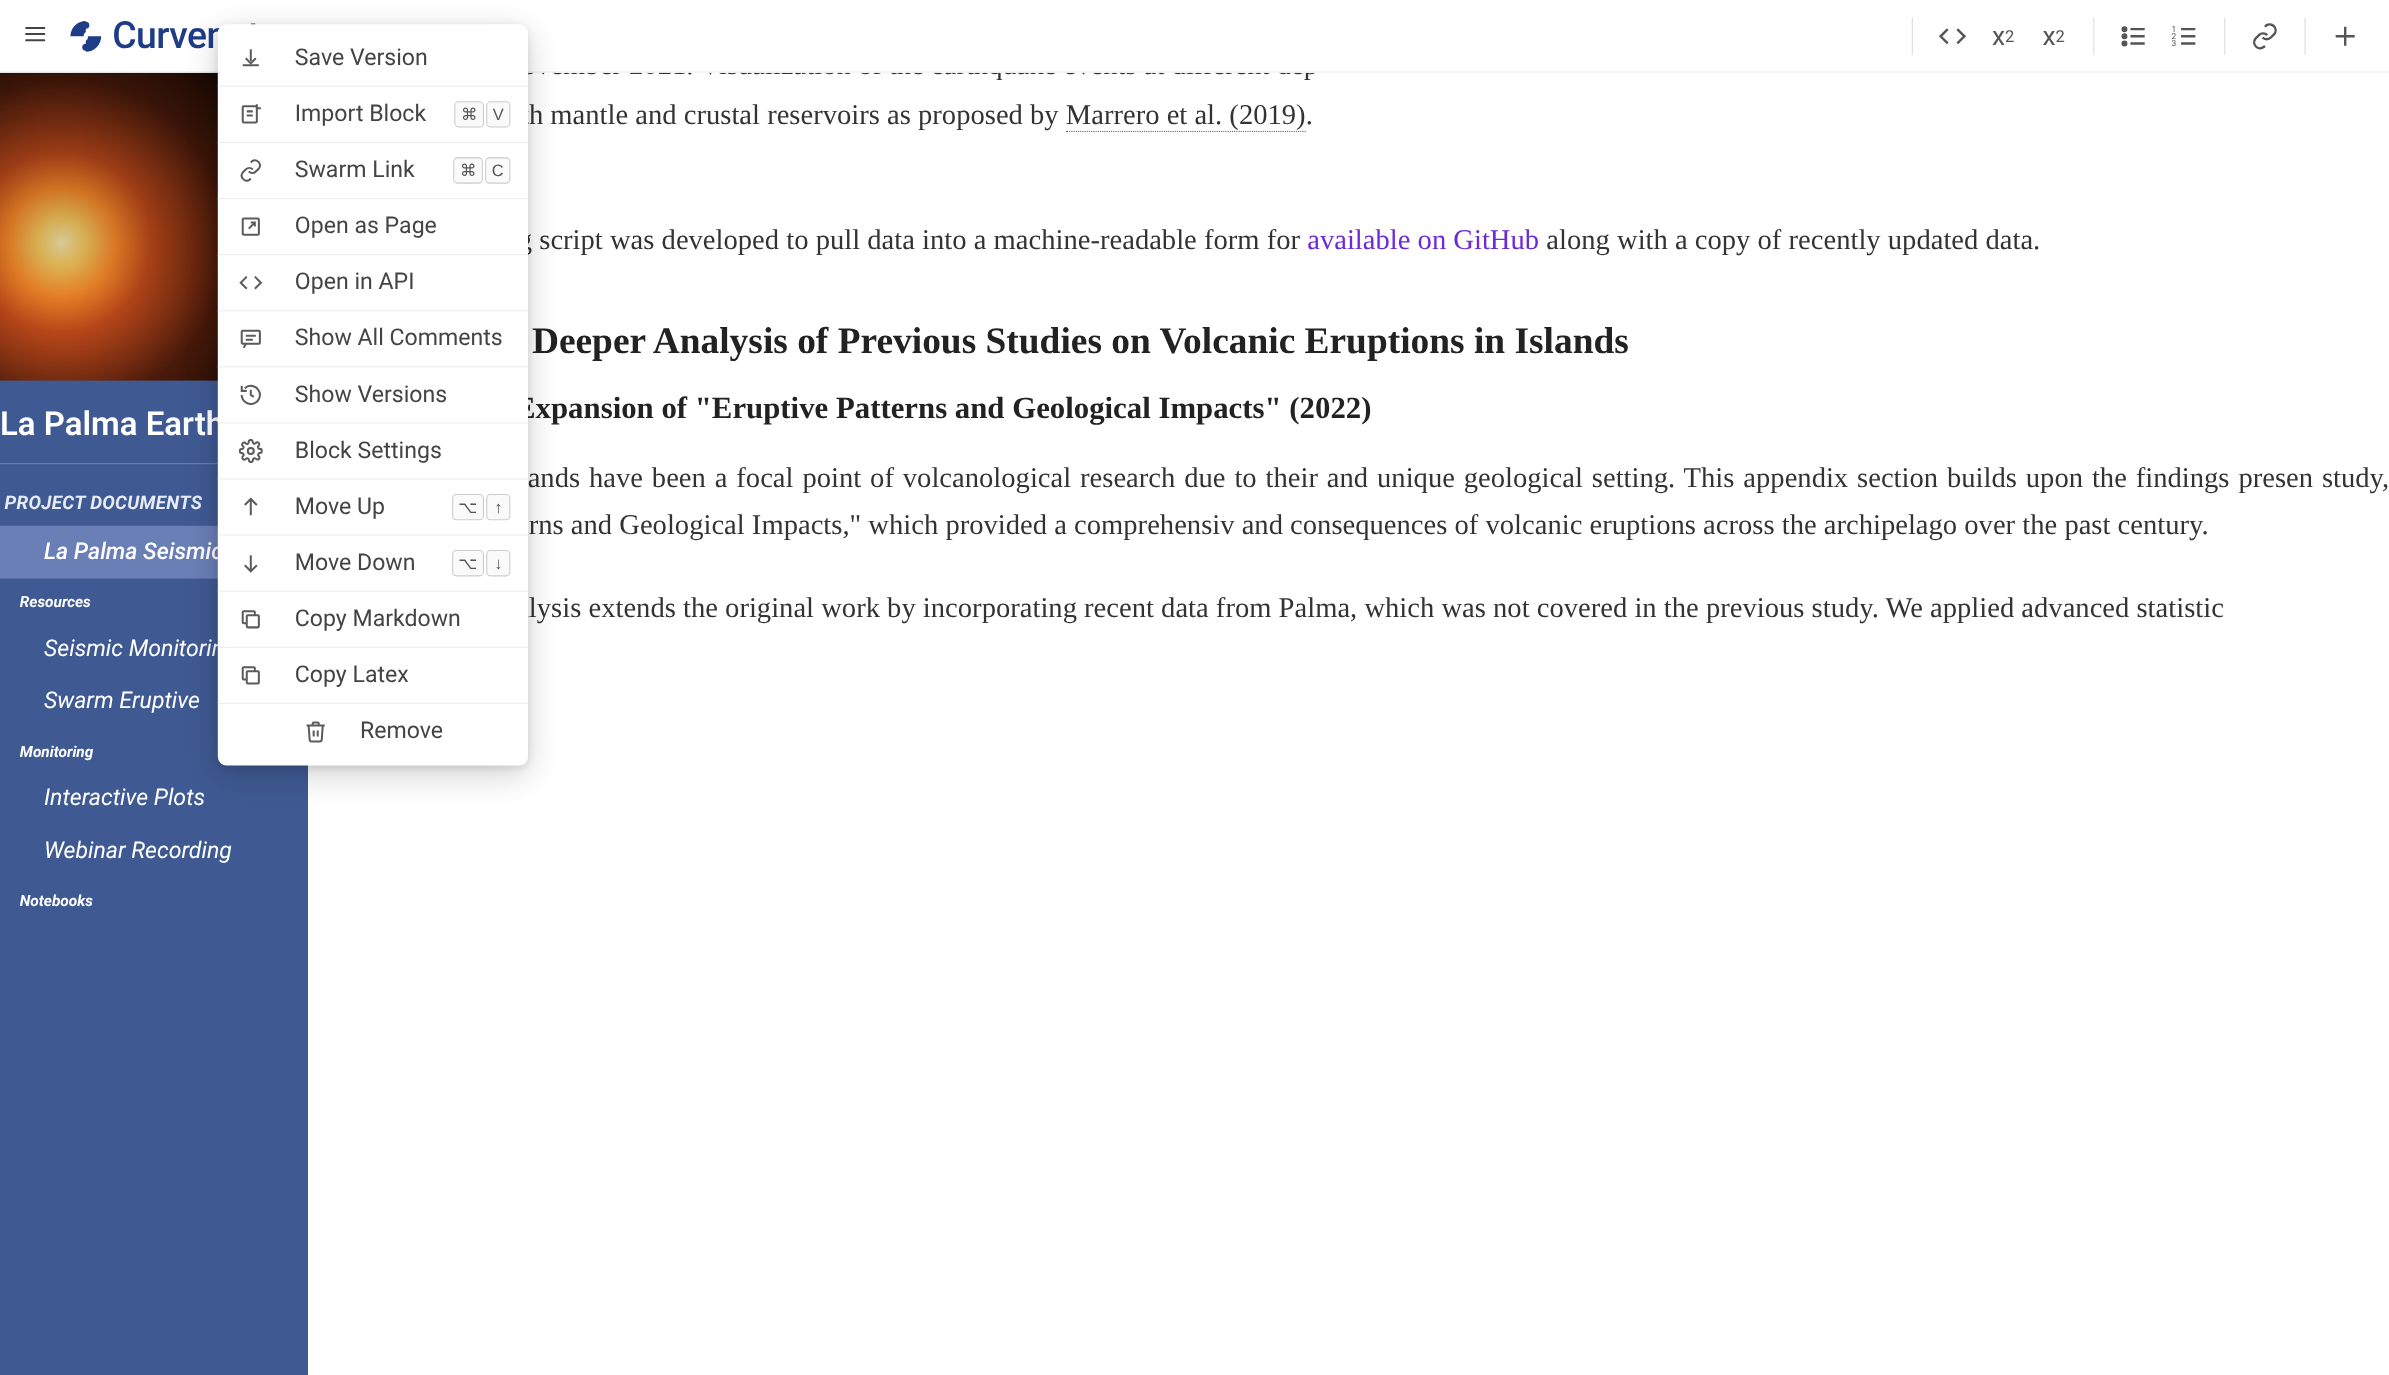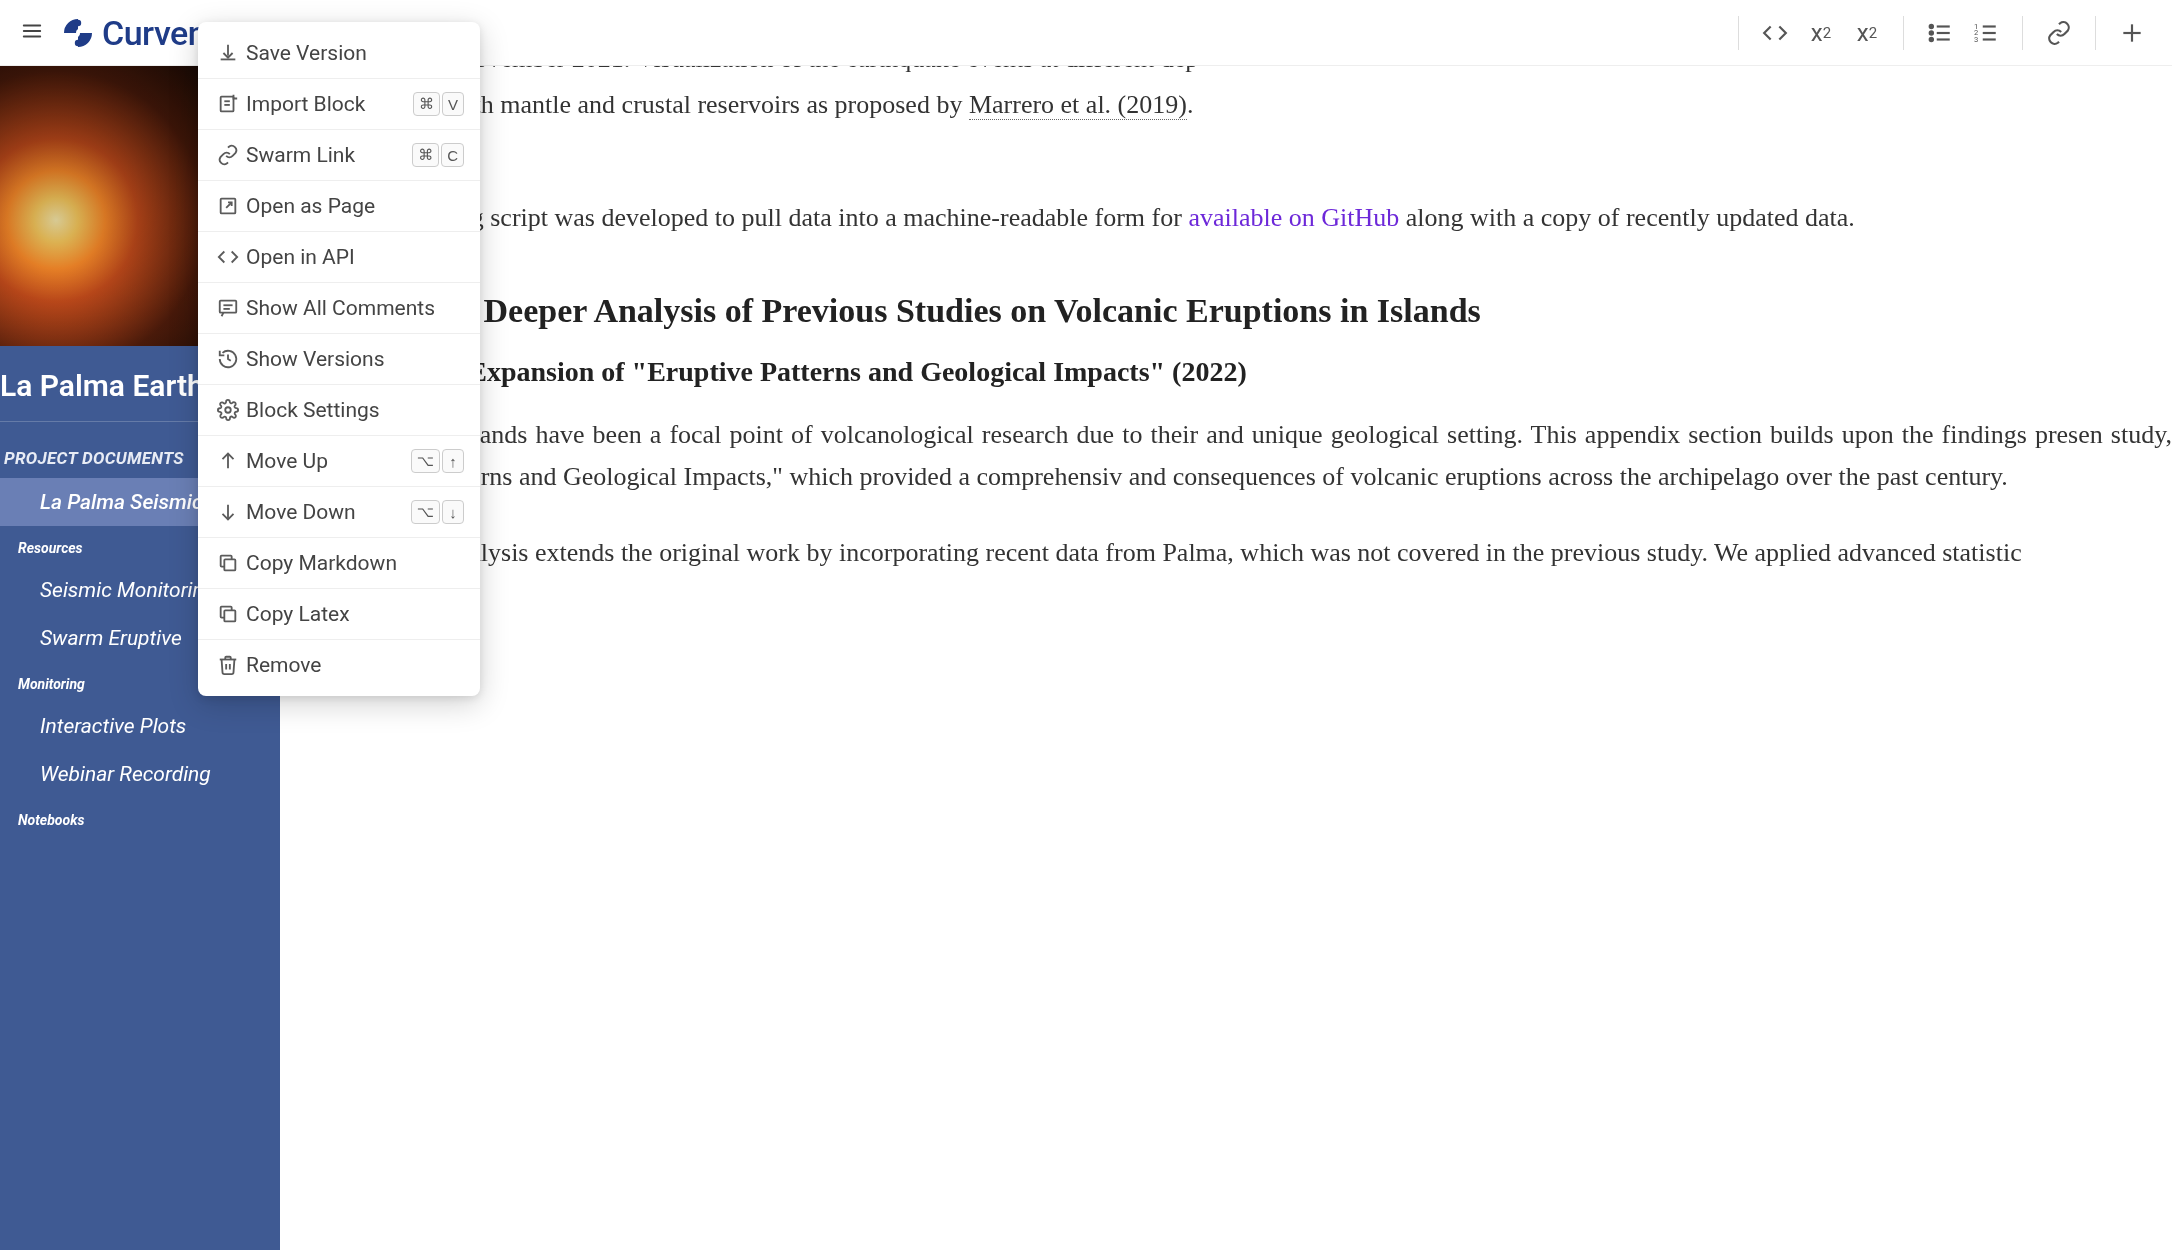--- a/index.html
+++ b/index.html
@@ -42,22 +42,22 @@
 .sect-availability .side-label { left: -20px; top: 4px; position: static; display:block; margin-bottom: 10px; margin-left: -20px; color:#888; }
 .link { color: #6d28d9; text-decoration: none; }
 .citation { border-bottom: 1px dotted #666; cursor: pointer; }
 .h2 { font-family: Georgia, serif; font-size: 34px; font-weight: 600; margin: 50px 0 22px 0; line-height: 1.3; }
 .h3 { font-family: Georgia, serif; font-size: 28px; font-weight: 600; margin: 0 0 26px 0; }
 .add-block { position: absolute; left: 6px; top: 326px; width: 28px; height: 28px; display:flex; align-items:center; justify-content:center; color: #888; cursor:pointer; }
 .add-block svg { width: 22px; height: 22px; }
 
 
 .context-menu { position: absolute; left: 198px; top: 22px; width: 282px; background: #fff; border-radius: 8px; box-shadow: 0 8px 30px rgba(0,0,0,0.18), 0 2px 8px rgba(0,0,0,0.10); padding: 6px 0; z-index: 50; }
-.cm-item { display: flex; align-items: center; gap: 6px; padding: 13px 18px; font-size: 21px; color: #444; cursor: pointer; border-bottom: 1px solid #eee; position: relative; }
-.cm-item:last-child { border-bottom: none; }
+.cm-item { display: flex; align-items: center; gap: 28px; padding: 13px 18px; font-size: 21px; color: #444; cursor: pointer; border-bottom: 1px solid #eee; position: relative; }
+.cm-item:last-child { border-bottom: none; justify-content: center; }
 .cm-item .ico { width: 24px; height: 24px; flex-shrink: 0; display:flex; align-items:center; justify-content:center; color:#5b5b5b; }
 .cm-item .ico svg { width: 22px; height: 22px; }
 .cm-kbd { position: absolute; right: 16px; display: flex; gap: 2px; }
 .cm-kbd span { display: inline-flex; align-items:center; justify-content:center; min-width: 22px; height: 24px; padding: 0 5px; border: 1px solid #ccc; border-radius: 4px; font-size: 15px; color: #555; background: #fafafa; font-family: -apple-system, sans-serif; }
 </style>
 </head>
 <body>
 
 <div class="topbar">
   <div class="hamburger">

